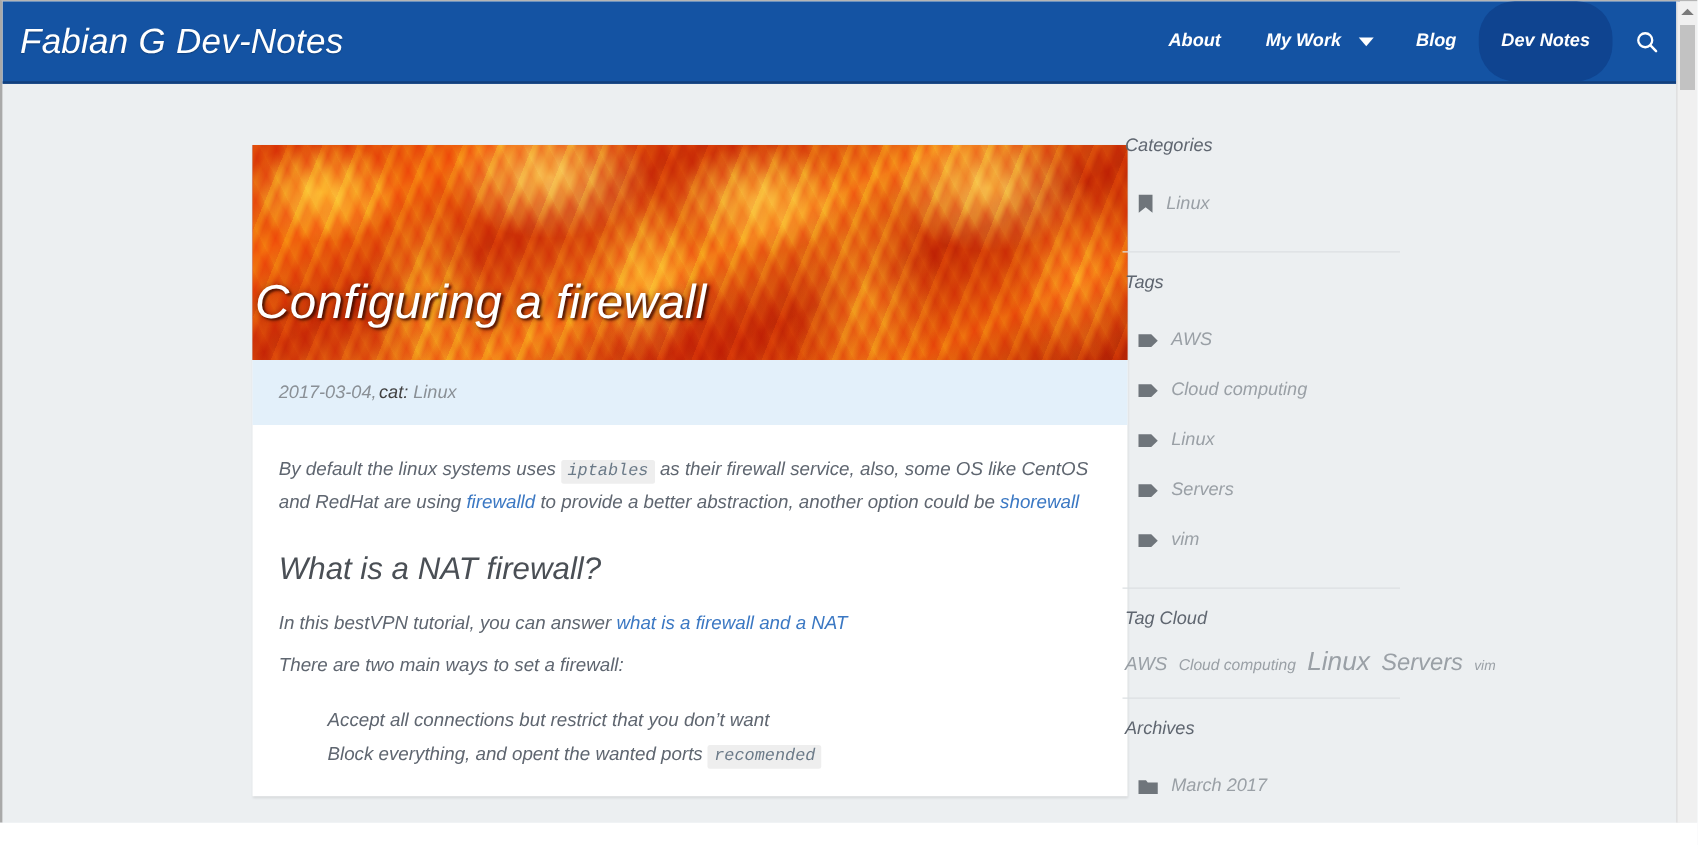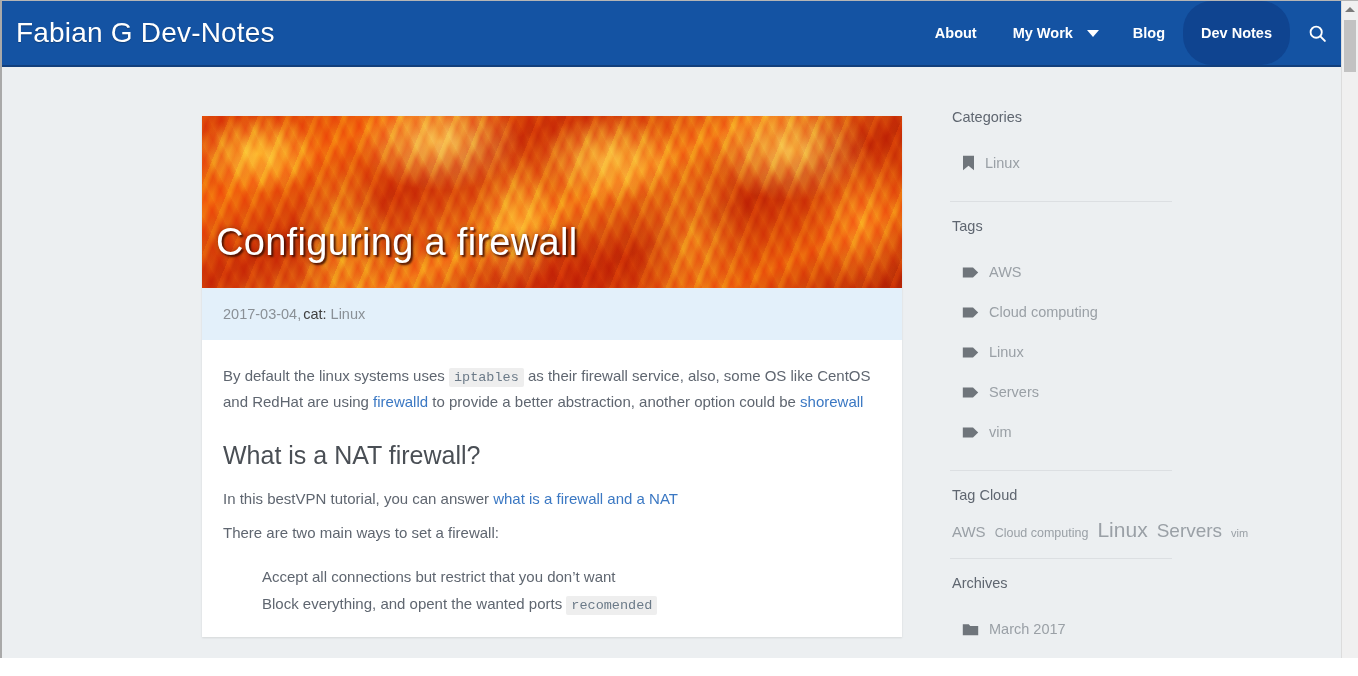--- a/index.html
+++ b/index.html
@@ -17,20 +17,21 @@
 
   .viewport {
     position: relative;
     width: 1358px;
     height: 658px;
     overflow: hidden;
     box-sizing: border-box;
     border-left: 2px solid #a9a9a9;
     border-top: 1px solid #b5b5b5;
     background: #eceff1;
+    font-style: italic;
   }
 
   
   .site-header {
     position: absolute;
     left: 0;
     top: 0;
     width: 1342px;
     height: 66px;
     background: #1453a3;
@@ -182,21 +183,21 @@
     content: "";
     position: absolute;
     inset: 0;
     background:
       repeating-linear-gradient(112deg, rgba(255,225,140,0.30) 0px, rgba(255,225,140,0.30) 3px, rgba(180,45,5,0.12) 7px, rgba(255,190,70,0.16) 13px, rgba(150,30,4,0.22) 19px, rgba(255,225,140,0.05) 26px),
       repeating-linear-gradient(62deg, rgba(255,240,180,0.18) 0px, rgba(255,160,40,0.05) 5px, rgba(140,28,4,0.20) 11px, rgba(255,200,90,0.14) 17px);
     mix-blend-mode: overlay;
   }
   .hero-title {
     position: absolute;
-    left: 14px;
+    left: 2px;
     bottom: 24px;
     color: #ffffff;
     font-size: 38px;
     font-weight: 400;
     letter-spacing: 0.3px;
     text-shadow: 2px 2px 2px rgba(60,10,0,0.85), 0 0 5px rgba(90,20,0,0.55);
     z-index: 2;
     white-space: nowrap;
   }
 
@@ -251,21 +252,21 @@
   .blocklist li {
     color: #5f6670;
     font-size: 15px;
     line-height: 27px;
     margin-left: 19px;
   }
 
   
   .sidebar {
     position: absolute;
-    left: 948px;
+    left: 896px;
     top: 42px;
     width: 222px;
   }
   .widget { margin-bottom: 4px; }
   .widget-title {
     color: #5f6670;
     font-size: 14.5px;
     font-weight: 400;
     margin: 0 0 18px 0;
     padding: 0 2px;

